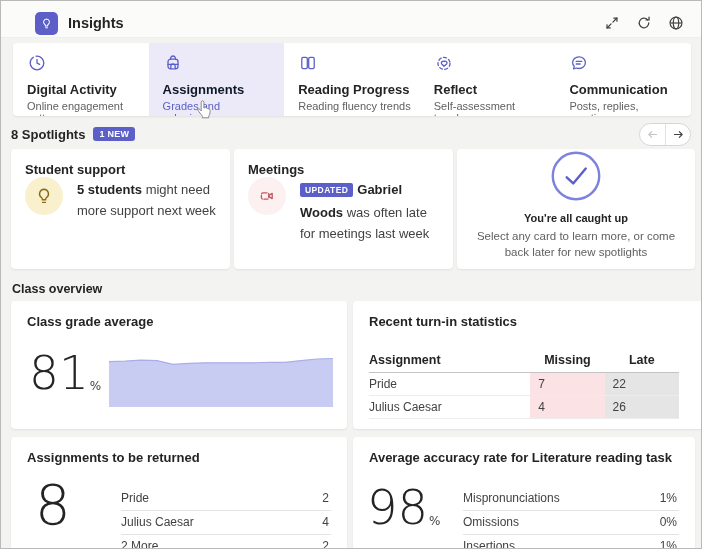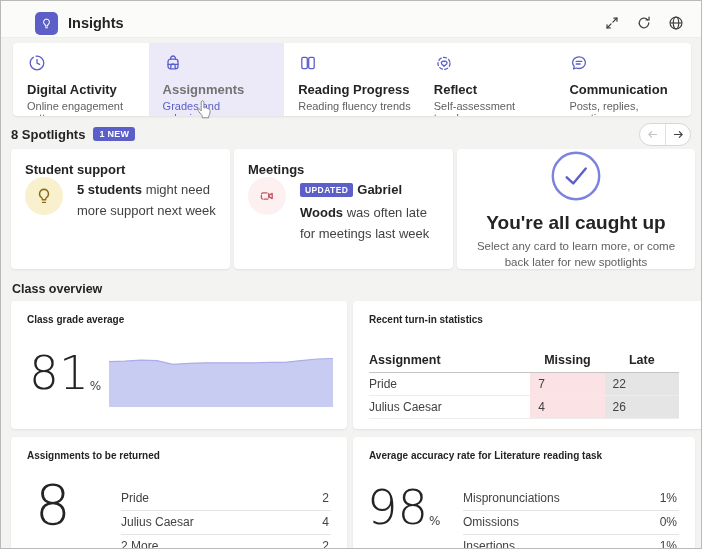--- a/index.html
+++ b/index.html
@@ -17,21 +17,21 @@
   .header-actions { margin-left:auto; display:flex; align-items:center; gap:14px; }
   .hicon { width:18px; height:18px; color:#424242; cursor:pointer; display:block; }
 
   
   .tabbar { position:absolute; top:42px; left:12px; width:678px; height:73px; background:#ffffff;
             border-radius:4px; box-shadow:0 1px 2px rgba(0,0,0,.08); display:flex; overflow:hidden;justify-content:space-between; }
   .tab { width:20%; padding:10px 8px 0 14px; cursor:pointer; }
   .tab.selected { background:#eceaf8; }
   .tab-icon { width:20px; height:20px; color:#5b5fc7; margin-bottom:5px; }
   .tab-label { font-size:13px; font-weight:bold; color:#242424; margin-bottom:3px; }
-  .tab.selected .tab-label { color:#737373; }
+  .tab.selected .tab-label { color:#0f172a; }
   .tab-sub { font-size:11px; color:#616161; }
   .tab.selected .tab-sub { color:#5b5fc7; }
 
   
   .spotrow { position:absolute; top:121px; left:10px; right:10px; height:24px;
              display:flex; align-items:center; }
   .spot-title { font-size:13px; font-weight:bold; }
   .new-badge { margin-left:8px; background:#5b5fc7; color:#fff; font-size:9px; font-weight:bold;
                padding:2px 6px 2px; border-radius:3px; letter-spacing:.3px; }
   .pager { margin-left:auto; display:flex; border:1px solid #d6d6d6; border-radius:12px;
@@ -53,28 +53,28 @@
              display:flex; align-items:center; justify-content:center; }
   .scircle.yellow { background:#f9f1cd; color:#8a6d1a; }
   .scircle.pink   { background:#fcf0f1; color:#c45660; }
   .scircle svg { width:20px; height:20px; }
   .stext { font-size:13px; color:#424242; line-height:21px; padding-top:2px; }
   .stext b { color:#242424; }
   .upd-badge { background:#5b5fc7; color:#fff; font-size:8.5px; font-weight:bold; letter-spacing:.4px;
                padding:2px 5px; border-radius:2px; position:relative; top:-1px; margin-right:4px; }
   .caught { text-align:center; padding-top:1px; }
   .check-circle { width:52px; height:52px; margin:0 auto; color:#7d82dd; }
-  .caught-title { font-size:19px; font-weight:bold; margin-top:6px; }
+  .caught-title { font-size:11px; font-weight:bold; margin-top:6px; }
   .caught-sub { font-size:11.5px; color:#616161; line-height:16px; margin:4px auto 0; width:210px; }
 
   
   .section-label { position:absolute; top:281px; left:11px; font-size:12.5px; font-weight:bold; }
   .ocard { position:absolute; background:#fff; border-radius:4px; box-shadow:0 1px 2px rgba(0,0,0,.08);
            padding:13px 16px; }
-  .ocard-title { font-size:10px; font-weight:bold; }
+  .ocard-title { font-size:13px; font-weight:bold; }
   .card-grade   { top:300px; left:10px;  width:336px; height:128px; }
   .card-turnin  { top:300px; left:352px; width:376px; height:128px; }
   .card-returns { top:436px; left:10px;  width:336px; height:128px; }
   .card-acc     { top:436px; left:352px; width:342px; height:128px; }
 
   .bignum { font-family:"DejaVu Sans","Liberation Sans",sans-serif; font-weight:200;
             color:#242424; display:flex; align-items:flex-end; line-height:1; }
   .bignum .unit { font-size:12px; font-weight:normal; color:#424242; margin:0 0 4px 1px; }
 
   .grade-big { position:absolute; left:18px; top:48px; font-size:47px; }

